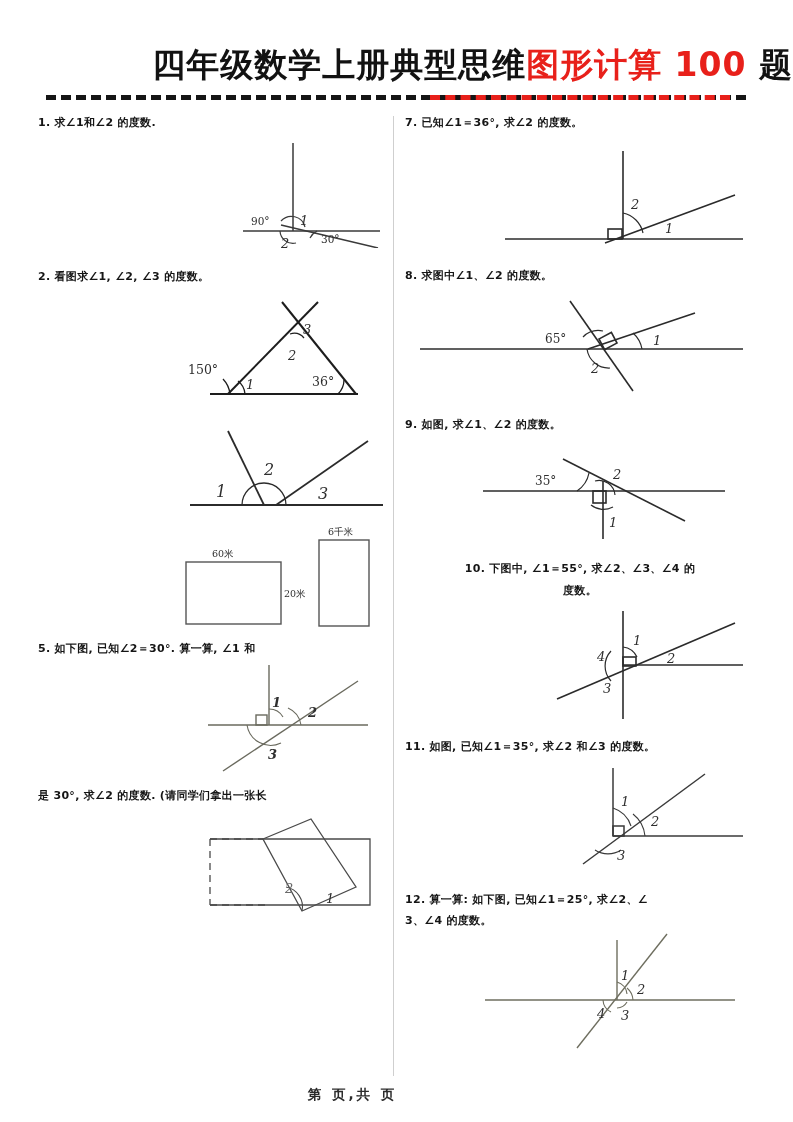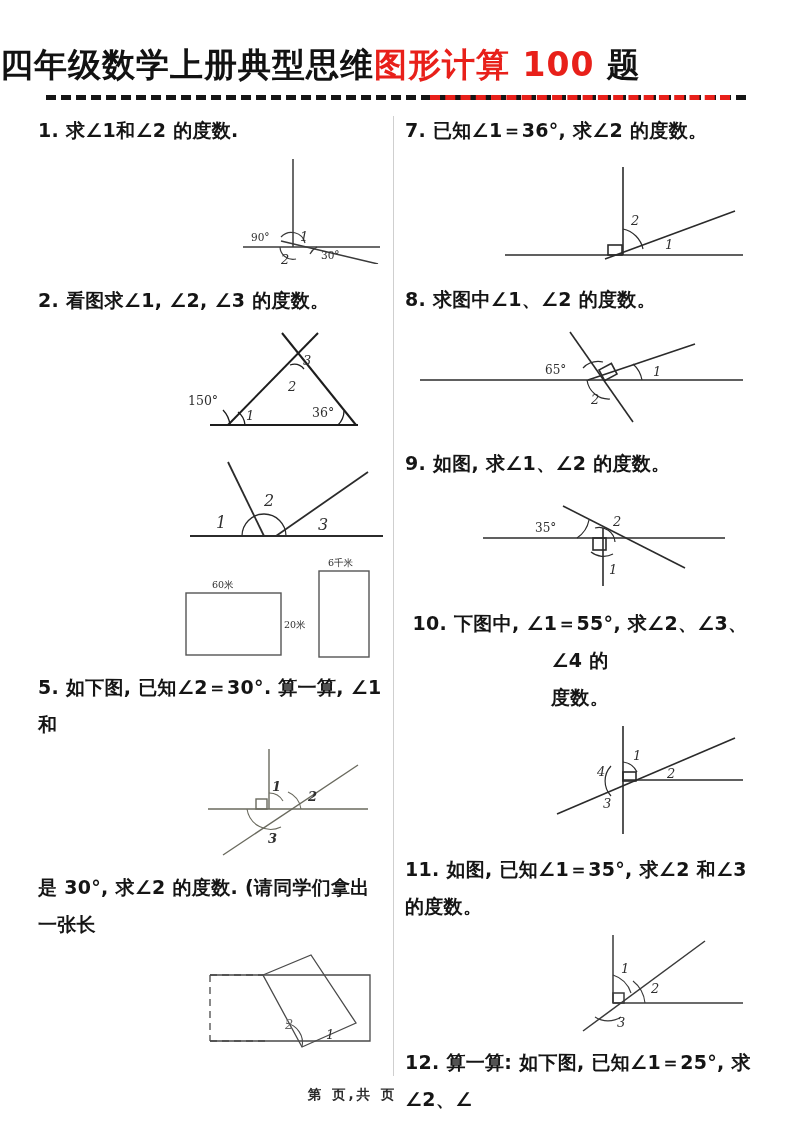--- a/index.html
+++ b/index.html
@@ -9,21 +9,21 @@
     font-family:"DejaVu Sans", sans-serif;
     position:relative;
     overflow:hidden;
     -webkit-font-smoothing:antialiased;
   }
   .page { position:relative; width:793px; height:1122px; }
 
   
   .title-wrap {
     position:absolute; left:0; top:46px; width:793px;
-    text-align:left;
+    text-align:right;
   }
   .title {
     display:inline-block;
     font-size:33px;
     font-weight:bold;
     letter-spacing:1px;
     line-height:1.15;
     white-space:nowrap;
     font-family:"DejaVu Sans", sans-serif;
   }
@@ -45,21 +45,21 @@
   .col-left  { left:38px;  }
   .col-right { left:405px; }
   .divider {
     position:absolute; left:393px; top:116px;
     width:0; height:960px;
     border-left:1px solid #cfcfcf;
   }
 
   .q { position:relative; }
   .q-text {
-    font-size:19px;
+    font-size:11px;
     color:#151515;
     font-weight:600;
     line-height:1.95;
     letter-spacing:0.3px;
     font-family:"DejaVu Sans", sans-serif;
   }
   .fig { position:relative; width:350px; }
   .fig svg { display:block; }
   text { font-family:"DejaVu Serif", serif; fill:#2f2f2f; }
   .lbl { font-size:13px; font-style:italic; }
@@ -299,21 +299,21 @@
             <path d="M 240 78 A 32 32 0 0 0 228 56" stroke-width="1.1"></path>
             <path d="M 190 92 A 24 24 0 0 0 216 92" stroke-width="1.1"></path>
           </g>
           <text class="lbl" x="216" y="48">1</text>
           <text class="lbl" x="246" y="68">2</text>
           <text class="lbl" x="212" y="102">3</text>
         </svg>
       </div>
     </div>
 
-    <div class="q" style="margin-top:4px;">
+    <div class="q" style="margin-top:16px;">
       <div class="q-text">12.  算一算: 如下图,  已知∠1＝25°,  求∠2、∠</div>
       <div class="q-text">3、∠4 的度数。</div>
       <div class="fig">
         <svg width="350" height="120" viewBox="0 0 350 120">
           <g stroke="#6e6e5f" stroke-width="1.4" fill="none">
             <line x1="80" y1="68" x2="330" y2="68"></line>
             <line x1="212" y1="8" x2="212" y2="68"></line>
             <line x1="172" y1="116" x2="262" y2="2"></line>
             <path d="M 212 50 A 14 14 0 0 1 222 62" stroke-width="1.1"></path>
             <path d="M 228 68 A 17 17 0 0 0 222 56" stroke-width="1.1"></path>

